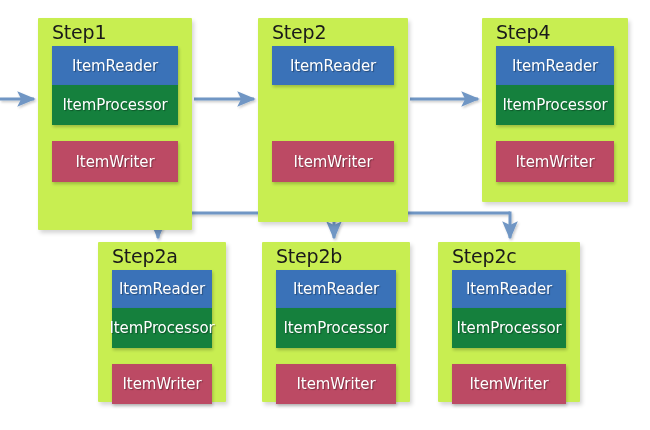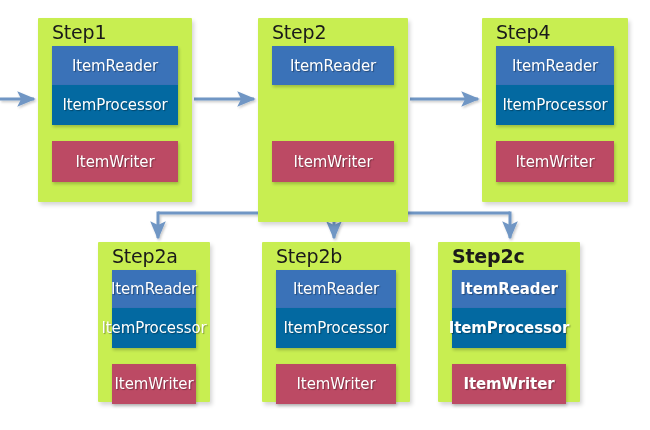--- a/index.html
+++ b/index.html
@@ -60,21 +60,21 @@
     justify-content: center;
     color: #ffffff;
     font-size: 15px;
     font-family: "DejaVu Sans", "Liberation Sans", sans-serif;
     text-shadow: 1px 1px 1px rgba(0,0,0,0.35);
     box-shadow: 1px 2px 3px rgba(0,0,0,0.22);
     white-space: nowrap;
     letter-spacing: -0.1px;
   }
   .comp.reader    { background: #3a72b8; }
-  .comp.processor { background: #0369a1; }
+  .comp.processor { background: #15803d; }
   .comp.writer    { background: #bc4a64; margin-top: 16px; }
 </style>
 </head>
 <body>
 
 <div id="canvas">
 
   <svg class="connectors" viewBox="0 0 650 430" xmlns="http://www.w3.org/2000/svg">
     <defs>
       <marker id="arrowhead" markerWidth="7" markerHeight="7" refX="5.6" refY="3" orient="auto" markerUnits="strokeWidth">
@@ -96,21 +96,21 @@
       <line x1="334" y1="183" x2="334" y2="238" marker-end="url(#arrowhead)"></line>
 
       <line x1="158" y1="213" x2="510" y2="213"></line>
 
       <line x1="158" y1="211.5" x2="158" y2="238" marker-end="url(#arrowhead)"></line>
 
       <line x1="510" y1="211.5" x2="510" y2="238" marker-end="url(#arrowhead)"></line>
     </g>
   </svg>
 
-  <div class="step-box" style="left:38px; top:18px; width:154px; height:184px;">
+  <div class="step-box" style="left:38px; top:18px; width:154px; height:212px;">
     <div class="step-title">Step1</div>
     <div class="components">
       <div class="comp reader" style="top:0px; height:39px;">ItemReader</div>
       <div class="comp processor" style="top:39px; height:40px;">ItemProcessor</div>
       <div class="comp writer" style="top:79px; height:41px;">ItemWriter</div>
     </div>
   </div>
 
   <div class="step-box" style="left:258px; top:18px; width:150px; height:204px;">
     <div class="step-title">Step2</div>
@@ -122,39 +122,39 @@
 
   <div class="step-box" style="left:482px; top:18px; width:146px; height:184px;">
     <div class="step-title">Step4</div>
     <div class="components">
       <div class="comp reader" style="top:0px; height:39px;">ItemReader</div>
       <div class="comp processor" style="top:39px; height:40px;">ItemProcessor</div>
       <div class="comp writer" style="top:79px; height:41px;">ItemWriter</div>
     </div>
   </div>
 
-  <div class="step-box" style="left:98px; top:242px; width:112px; height:160px;">
+  <div class="step-box" style="left:98px; top:242px; width:128px; height:160px;">
     <div class="step-title">Step2a</div>
     <div class="components">
       <div class="comp reader" style="top:0px; height:38px;">ItemReader</div>
       <div class="comp processor" style="top:38px; height:40px;">ItemProcessor</div>
       <div class="comp writer" style="top:78px; height:40px;">ItemWriter</div>
     </div>
   </div>
 
   <div class="step-box" style="left:262px; top:242px; width:148px; height:160px;">
     <div class="step-title">Step2b</div>
     <div class="components">
       <div class="comp reader" style="top:0px; height:38px;">ItemReader</div>
       <div class="comp processor" style="top:38px; height:40px;">ItemProcessor</div>
       <div class="comp writer" style="top:78px; height:40px;">ItemWriter</div>
     </div>
   </div>
 
-  <div class="step-box" style="left:438px; top:242px; width:142px; height:160px;font-weight:bold;">
+  <div class="step-box" style="left:438px; top:242px; width:142px; height:160px;">
     <div class="step-title">Step2c</div>
     <div class="components">
       <div class="comp reader" style="top:0px; height:38px;">ItemReader</div>
       <div class="comp processor" style="top:38px; height:40px;">ItemProcessor</div>
       <div class="comp writer" style="top:78px; height:40px;">ItemWriter</div>
     </div>
   </div>
 
 </div>
 

